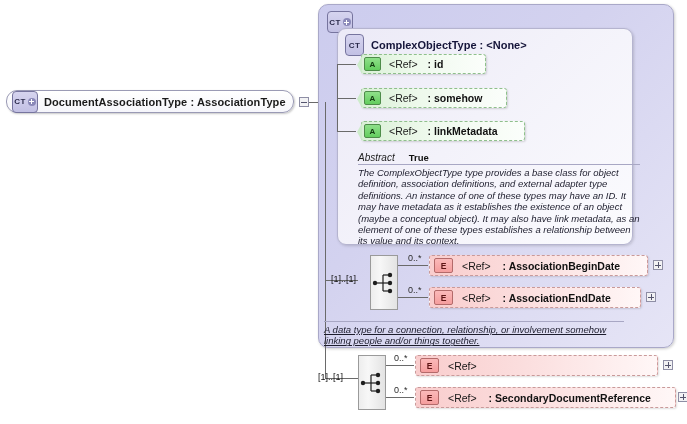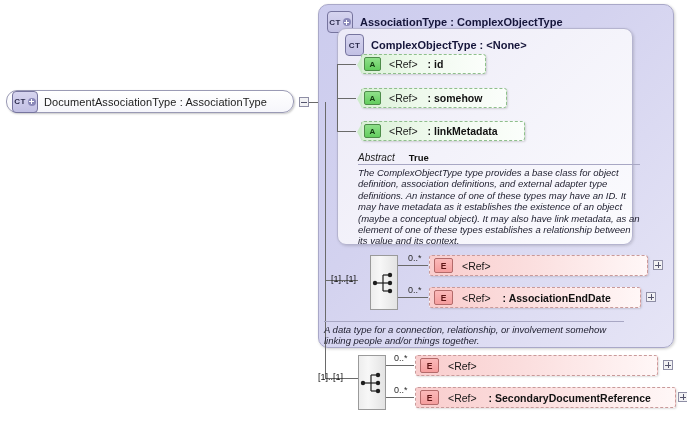--- a/index.html
+++ b/index.html
@@ -25,21 +25,21 @@
 
   
   .root-node{
     left:6px;top:90px;width:288px;height:23px;
     background:linear-gradient(to bottom,#ffffff 0%,#f6f6fb 100%);
     border:1px solid #9a9ab5;
     border-radius:11px;
     box-shadow:1px 1px 2px rgba(0,0,0,.22);
     padding-left:5px;
   }
-  .root-node .lbl{font-size:11px;font-weight:normal;color:#1b1b1b;margin-left:6px;letter-spacing:.1px;}
+  .root-node .lbl{font-size:11px;font-weight:bold;color:#1b1b1b;margin-left:6px;letter-spacing:.1px;}
 
   
   .ct-icon{
     width:26px;height:22px;box-sizing:border-box;
     background:linear-gradient(to bottom,#d6d4ef 0%,#c2c0e4 100%);
     border:1px solid #76749e;border-radius:4px;
     font-size:8px;font-weight:bold;color:#2a2a4a;
     display:flex;align-items:center;justify-content:center;
     letter-spacing:.3px;
     flex:none;
@@ -125,21 +125,21 @@
   .doc-text{
     font-style:italic;font-size:9.5px;line-height:11.4px;
     color:#1d1d2d;margin-top:2px;
   }
 
   
   .outer-doc{
     position:absolute;left:324px;top:321px;width:300px;
   }
   .outer-doc .sep{border-top:1px solid #a8a7c4;}
-  .outer-doc .doc-text{margin-top:2px;}
+  .outer-doc .doc-text{margin-top:2px;text-decoration:underline;}
 
   
   .seq{
     position:absolute;
     box-sizing:border-box;
     background:linear-gradient(to right,#ededed 0%,#f7f7f7 35%,#e3e3e3 100%);
     border:1px solid #9a9a9a;
     display:flex;align-items:center;justify-content:center;
   }
   .seq svg{display:block;}
@@ -198,21 +198,20 @@
   <span class="ct-icon">CT<i class="plusdot"></i></span>
   <span class="lbl">DocumentAssociationType : AssociationType</span>
 </div>
 <div class="expander" style="left:299px;top:97px;"></div>
 
 <div class="ln h" style="left:309px;top:102px;width:9px;"></div>
 
 <div class="outer-ct">
   <div class="hdr">
     <span class="ct-icon">CT<i class="plusdot"></i></span>
-    <span class="lbl">AssociationType : ComplexObjectType</span>
   </div>
 </div>
 
 <div class="inner-ct">
   <div class="hdr">
     <span class="ct-icon small">CT</span>
     <span class="lbl">ComplexObjectType : &lt;None&gt;</span>
   </div>
 </div>
 
@@ -275,20 +274,21 @@
 <div class="ln h" style="left:398px;top:297px;width:30px;"></div>
 
 <div class="occ" style="left:408px;top:253px;">0..*</div>
 <div class="occ" style="left:408px;top:285px;">0..*</div>
 
 <div class="el-row" style="left:429px;top:255px;width:219px;">
   <span class="e-icon">
       <span>E</span>
     </span>
   <span class="ref">&lt;Ref&gt;</span>
+  <span class="nm">: AssociationBeginDate</span>
 </div>
 <div class="expander plus" style="left:653px;top:260px;"></div>
 
 <div class="el-row" style="left:429px;top:287px;width:212px;">
   <span class="e-icon">
       <span>E</span>
     </span>
   <span class="ref">&lt;Ref&gt;</span>
   <span class="nm">: AssociationEndDate</span>
 </div>

